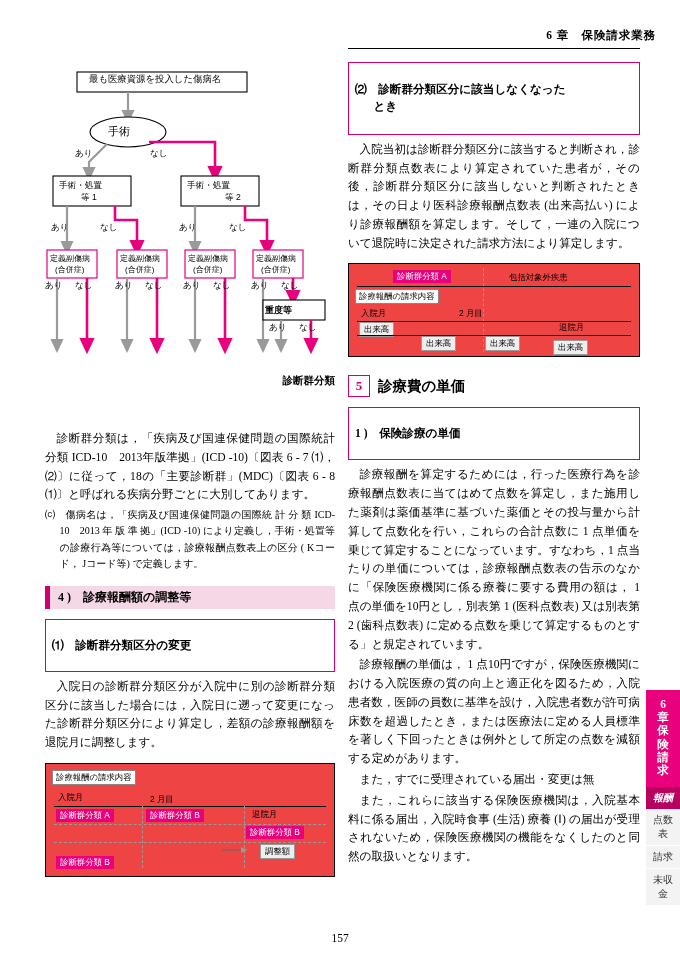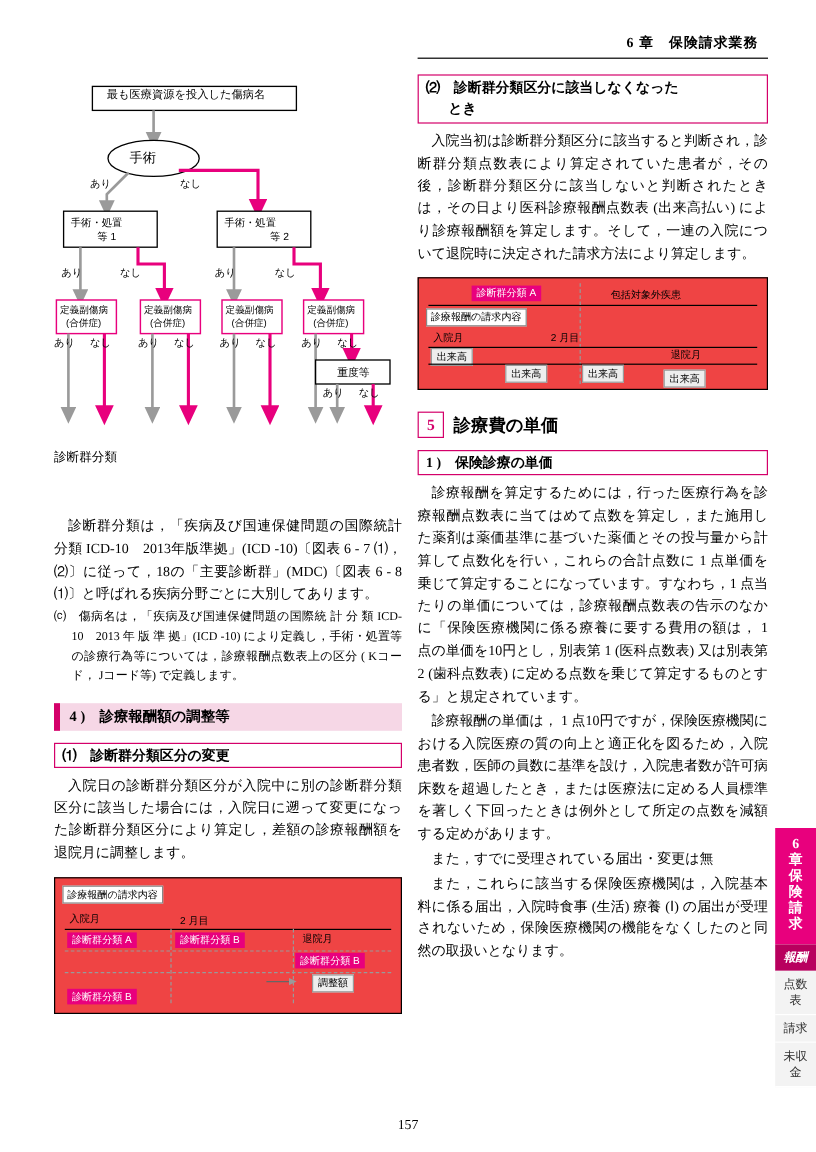--- a/index.html
+++ b/index.html
@@ -8,21 +8,21 @@
     background:#ffffff;
     font-family:"Liberation Serif", serif;
     color:#000;
     position:relative;
     overflow:hidden;
   }
   .page{position:absolute;inset:0;}
 
   
   .hdr{
-    position:absolute;top:28px;right:48px;
+    position:absolute;top:28px;right:24px;
     font-size:11.5px;letter-spacing:.08em;font-weight:bold;text-align:center;
   }
   .hdr-rule{
     position:absolute;top:48px;left:348px;right:40px;
     border-bottom:1px solid #000;
   }
 
   
   .col-l{position:absolute;left:45px;top:62px;width:290px;}
   .col-r{position:absolute;left:348px;top:62px;width:292px;}
@@ -42,21 +42,21 @@
     font-size:12px;font-weight:bold;
     background:#f6d7e6;
     border-left:5px solid #d4006a;
     padding:3px 6px 3px 8px;
     margin:14px 0 7px 0;
   }
   .h5{
     font-size:11.6px;font-weight:bold;
     color:#000;
     border:1px solid #d4006a;
-    padding:2px 6px;
+    padding:18px 6px;
     display:block;
     margin:10px 0 6px 0;
   }
   .h3{
     display:flex;align-items:center;gap:8px;
     margin:18px 0 10px 0;
   }
   .h3 .sq{
     width:20px;height:20px;border:1.6px solid #d4006a;
     color:#d4006a;font-weight:bold;font-size:13px;
@@ -67,22 +67,22 @@
   
   .chart{
     position:relative;width:290px;height:360px;margin:8px 0 0 0;
   }
   .chart svg{position:absolute;left:0;top:0;}
   .chart .lbl{
     position:absolute;font-size:8.6px;font-family:"Liberation Sans",sans-serif;
     white-space:nowrap;
   }
   .chart .cap{
-    position:absolute;font-size:10.5px;font-weight:normal;
-    left:0;right:0;text-align:left;bottom:0;
+    position:absolute;font-size:10.5px;font-weight:bold;
+    left:0;right:0;text-align:right;bottom:0;
   }
 
   
   .figbox{
     border:1px solid #000;position:relative;
     margin:10px 0 4px 0;background:#ef4444;
   }
   .figbox .tag{
     position:absolute;font-size:8.4px;font-family:"Liberation Sans",sans-serif;
     border:1px solid #888;background:#fff;padding:1px 3px;white-space:nowrap;
@@ -215,21 +215,21 @@
 
       <div class="lbl" style="left:0px;top:210px;">あり</div>
       <div class="lbl" style="left:30px;top:210px;">なし</div>
       <div class="lbl" style="left:70px;top:210px;">あり</div>
       <div class="lbl" style="left:100px;top:210px;">なし</div>
       <div class="lbl" style="left:138px;top:210px;">あり</div>
       <div class="lbl" style="left:168px;top:210px;">なし</div>
       <div class="lbl" style="left:206px;top:210px;">あり</div>
       <div class="lbl" style="left:236px;top:210px;">なし</div>
 
-      <div class="lbl" style="left:236px;top:234px;font-size:9px;">重度等</div>
+      <div class="lbl" style="left:220px;top:234px;font-size:9px;font-weight:bold;">重度等</div>
       <div class="lbl" style="left:224px;top:252px;">あり</div>
       <div class="lbl" style="left:254px;top:252px;">なし</div>
 
       <div class="cap" style="bottom:42px;">診断群分類</div>
     </div>
 
     <p class="body">診断群分類は，「疾病及び国連保健問題の国際統計分類 ICD-10　2013年版準拠」(ICD -10)〔図表 6 - 7 ⑴，⑵〕に従って，18の「主要診断群」(MDC)〔図表 6 - 8 ⑴〕と呼ばれる疾病分野ごとに大別してあります。</p>
     <p class="hang">⒞　傷病名は，「疾病及び国連保健問題の国際統 計 分 類 ICD-10　2013 年 版 準 拠」(ICD -10) により定義し，手術・処置等の診療行為等については，診療報酬点数表上の区分 ( Kコード， Jコード等) で定義します。</p>
 
     <div class="h4">4 )　診療報酬額の調整等</div>

